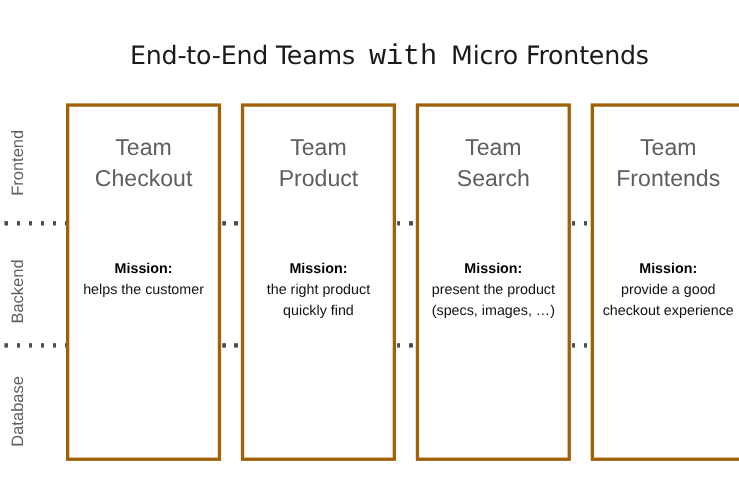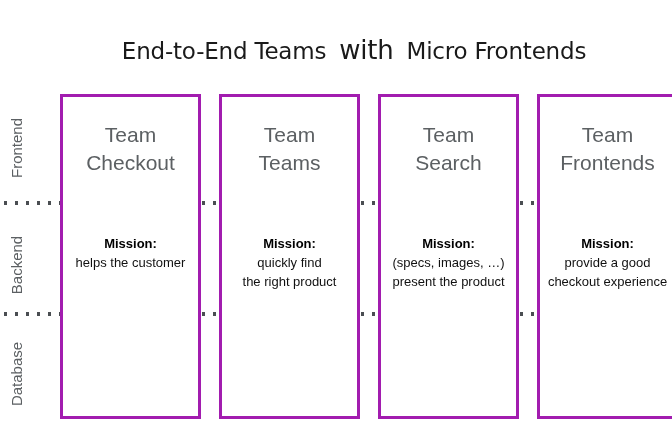--- a/index.html
+++ b/index.html
@@ -32,20 +32,21 @@
     letter-spacing: -0.2px;
     text-align: center;
     text-indent: 36px;
   }
   .slide-title .title-main {
     font-size: 23px;
   }
   .slide-title .title-small {
     font-size: 26px;
     padding: 0 2px;
+    font-family: Liberation Mono, monospace;
   }
 
   
   .layer-label {
     position: absolute;
     left: 0;
     width: 110px;
     text-align: center;
     color: #5c6063;
     font-size: 15px;
@@ -92,21 +93,21 @@
   .dot-seg-g2     { position: absolute; left: 361px; width: 20px; }
   .dot-seg-g3     { position: absolute; left: 520px; width: 20px; }
 
   
   .team-box {
     position: absolute;
     top: 94px;
     width: 141px;
     height: 325px;
     box-sizing: border-box;
-    border: 3px solid #a21caf;
+    border: 3px solid #a16207;
     background: #ffffff;
   }
   .team-box-0 { left: 60px; }
   .team-box-1 { left: 219px; }
   .team-box-2 { left: 378px; }
   .team-box-3 { left: 537px; }
 
   .team-name {
     position: absolute;
     left: -6px;
@@ -172,38 +173,38 @@
   </div>
   <div class="team-mission">
     <span class="mission-head">Mission:</span>
     <span class="mission-line">helps the customer</span>
   </div>
 </div>
 
 <div class="team-box team-box-1">
   <div class="team-name">
     <span>Team</span><br>
-    <span>Teams</span>
-  </div>
-  <div class="team-mission">
-    <span class="mission-head">Mission:</span>
+    <span>Product</span>
+  </div>
+  <div class="team-mission">
+    <span class="mission-head">Mission:</span>
+    <span class="mission-line">the right product</span>
     <span class="mission-line">quickly find</span>
-    <span class="mission-line">the right product</span>
   </div>
 </div>
 
 <div class="team-box team-box-2">
   <div class="team-name">
     <span>Team</span><br>
     <span>Search</span>
   </div>
   <div class="team-mission">
     <span class="mission-head">Mission:</span>
+    <span class="mission-line">present the product</span>
     <span class="mission-line">(specs, images, …)</span>
-    <span class="mission-line">present the product</span>
   </div>
 </div>
 
 <div class="team-box team-box-3">
   <div class="team-name">
     <span>Team</span><br>
     <span>Frontends</span>
   </div>
   <div class="team-mission">
     <span class="mission-head">Mission:</span>

